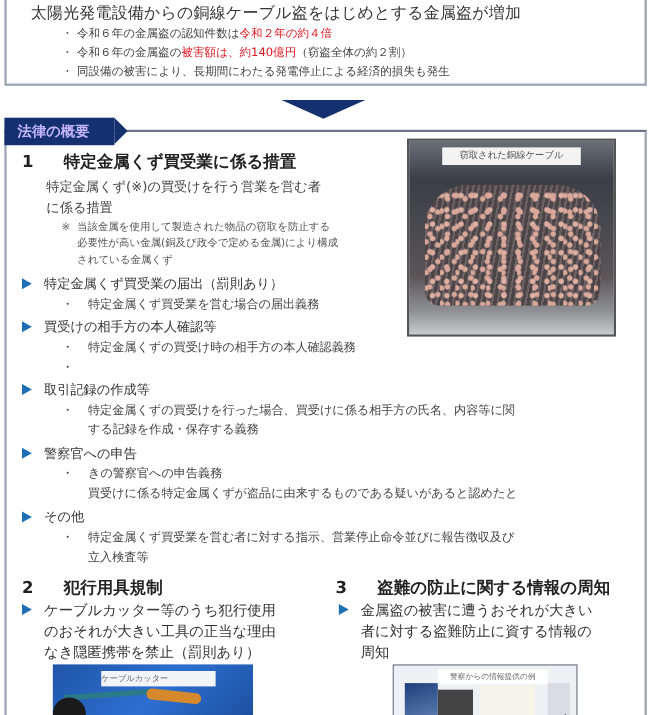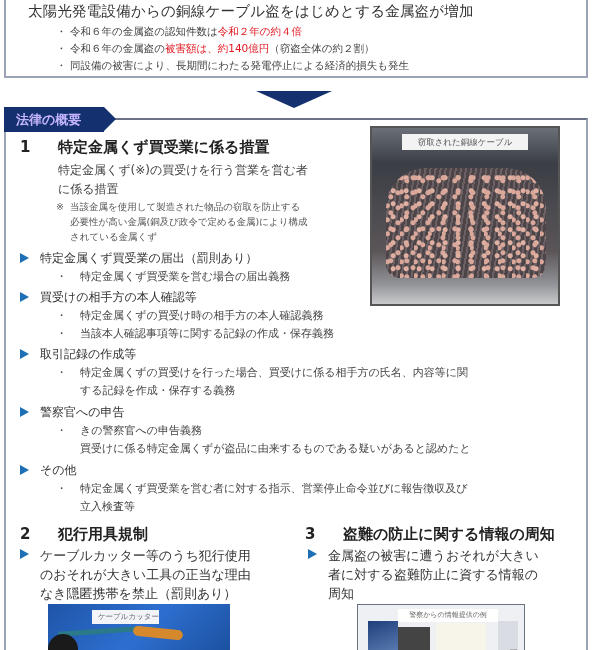--- a/index.html
+++ b/index.html
@@ -70,22 +70,22 @@
   .photo .caption {
     position: absolute; left: 30px; top: 6px; width: 126px; height: 16px;
     background: #f3f3f3; color: #555; font-size: 8.5px; text-align: center; line-height: 16px;
   }
 
   .tool-img {
     position: absolute; left: 48px; top: 604px; width: 182px; height: 60px;
     background: linear-gradient(135deg, #1f55a8 0%, #2d6fd0 50%, #1a4d9a 100%); overflow: hidden;
   }
   .tool-img .caption {
-    position: absolute; left: 44px; top: 6px; width: 67px; height: 14px; background: #f2f4f8; color: #667;
-    font-size: 7.5px; line-height: 14px; text-align: right;
+    position: absolute; left: 44px; top: 6px; width: 104px; height: 14px; background: #f2f4f8; color: #667;
+    font-size: 7.5px; line-height: 14px; text-align: left;
   }
   .tool-img .handle { position: absolute; left: 85px; top: 24px; width: 50px; height: 10px; background: #d6892c; border-radius: 5px; transform: rotate(6deg); }
   .tool-img .shaft { position: absolute; left: 10px; top: 25px; width: 80px; height: 5px; background: #2a7a8a; transform: rotate(-4deg); }
   .tool-img .head { position: absolute; left: 0; top: 30px; width: 30px; height: 30px; background: #1a1a1a; border-radius: 50%; }
 
   .info-img {
     position: absolute; left: 357px; top: 604px; width: 168px; height: 60px;
     background: #eef0f4; border: 1.5px solid #6b7280; overflow: hidden;
   }
   .info-img .caption { position: absolute; left: 40px; top: 4px; width: 100px; height: 13px; background: #fff; color: #666; font-size: 7px; line-height: 13px; text-align: center; }
@@ -113,21 +113,21 @@
 </div>
 
 <div class="down-arrow"></div>
 
 <div class="law-box"></div>
 <div class="law-tab">法律の概要</div>
 
 <div class="sec-title" style="left:20px; top:138px;">
   <span class="num">1</span><span>特定金属くず買受業に係る措置</span>
 </div>
-<div class="desc" style="left:58px; top:161px;">
+<div class="desc" style="left:42px; top:161px;">
   <div>特定金属くず(※)の買受けを行う営業を営む者</div>
   <div>に係る措置</div>
 </div>
 <div class="note" style="left:70px; top:199px;">
   <span class="mark">※</span>
   <div>当該金属を使用して製造された物品の窃取を防止する</div>
   <div>必要性が高い金属(銅及び政令で定める金属)により構成</div>
   <div>されている金属くず</div>
 </div>
 
@@ -148,21 +148,20 @@
 <div class="tri-item" style="left:40px; top:289px;">
   <span class="tri"></span>
   <span>買受けの相手方の本人確認等</span>
 </div>
 <div class="sub-item" style="left:80px; top:307px;">
   <span class="dot">・</span>
   <span>特定金属くずの買受け時の相手方の本人確認義務</span>
 </div>
 <div class="sub-item" style="left:80px; top:325px;">
   <span class="dot">・</span>
-  <span>当該本人確認事項等に関する記録の作成・保存義務</span>
 </div>
 
 <div class="tri-item" style="left:40px; top:346px;">
   <span class="tri"></span>
   <span>取引記録の作成等</span>
 </div>
 <div class="sub-item" style="left:80px; top:364px;">
   <span class="dot">・</span>
   <div>特定金属くずの買受けを行った場合、買受けに係る相手方の氏名、内容等に関</div>
   <div>する記録を作成・保存する義務</div>

